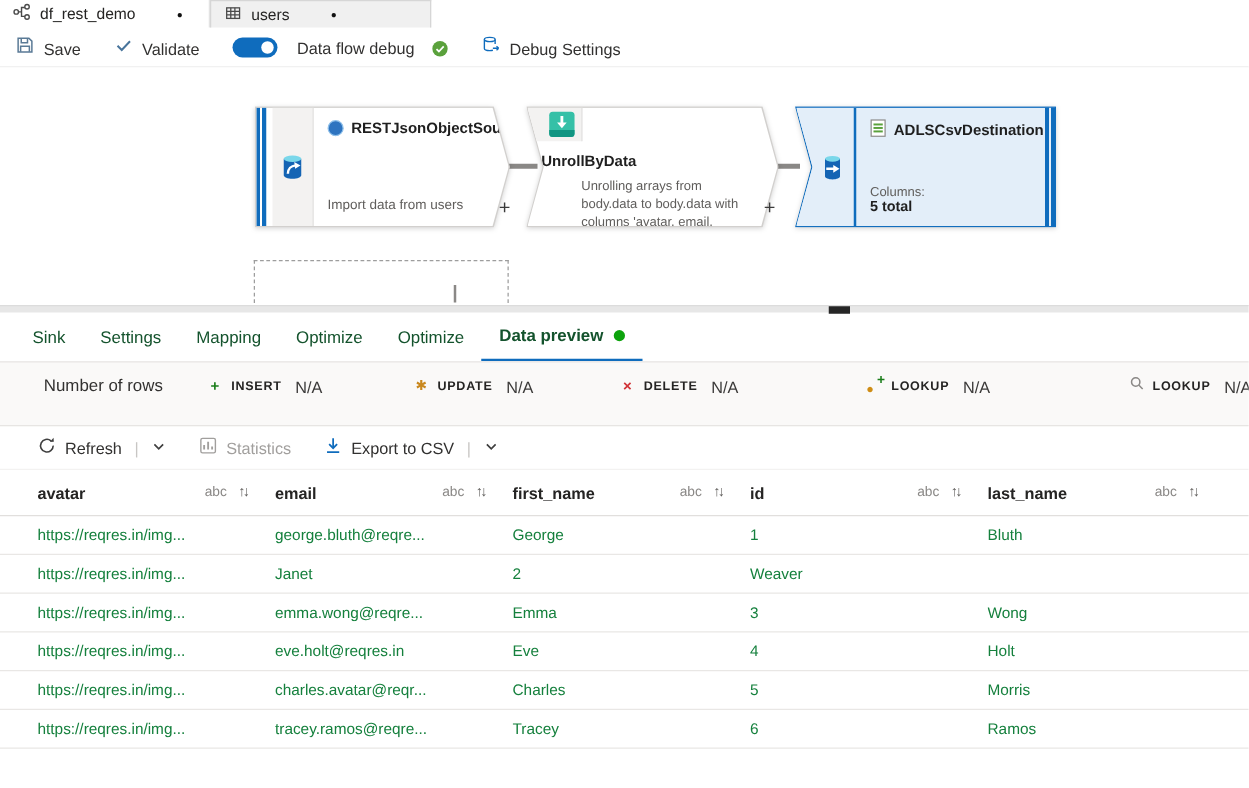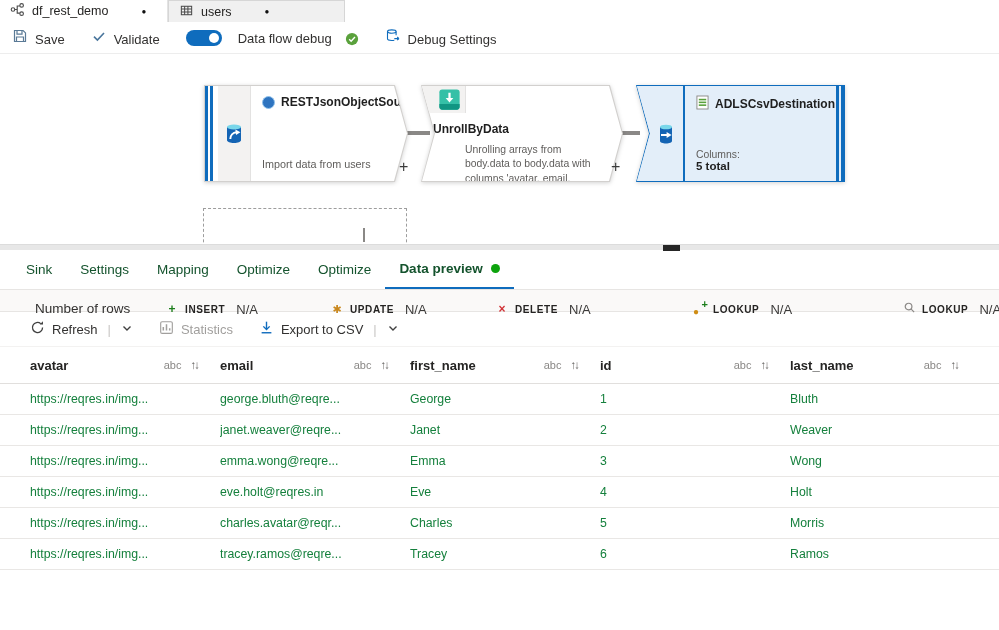--- a/index.html
+++ b/index.html
@@ -63,21 +63,21 @@
   .splitter { position:relative; height:6px; background:#e7e7e7; border-top:1px solid #dcdcdc; }
   .splitter .thumb { position:absolute; left:663px; top:0; width:17px; height:6px; background:#262626; }
 
   
   .ptabs { display:flex; align-items:stretch; height:39px; padding-left:12px; font-size:13.5px; background:#fff; }
   .ptab { display:flex; align-items:center; gap:8px; padding:0 14px; color:#14532d; cursor:default; }
   .ptab.active { font-weight:700; border-bottom:2px solid #0f6cbd; }
   .gdot { width:9px; height:9px; border-radius:50%; background:#0da30d; }
 
   
-  .statsbar { position:relative; height:23px; background:#faf9f8; border-top:1px solid #e7e5e3; border-bottom:1px solid #e7e5e3; }
+  .statsbar { position:relative; height:52px; background:#faf9f8; border-top:1px solid #e7e5e3; border-bottom:1px solid #e7e5e3; }
   .rows-lbl { position:absolute; left:35px; top:0; line-height:38px; font-size:13.5px; }
   .sgroup { position:absolute; top:0; height:38px; display:flex; align-items:center; gap:6px; }
   .sg0{left:165px;} .sg1{left:330px;} .sg2{left:495px;} .sg3{left:693px;} .sg4{left:903px;}
   .s-ico { width:14px; text-align:center; font-size:12px; line-height:1; }
   .s-lbl { font-size:10px; font-weight:700; letter-spacing:.6px; color:#252423; }
   .s-val { font-size:13px; color:#3b3a39; margin-left:5px; }
   .ico-insert { color:#1b7e1b; font-weight:700; }
   .ico-update { color:#c9881e; font-size:11px; }
   .ico-delete { color:#d13438; font-weight:700; }
   .upsert-ico { position:relative; width:14px; height:14px; }
@@ -392,21 +392,20 @@
 
   <div class="grid-row">
     <span class="cell">https://reqres.in/img...</span>
     <span class="cell">george.bluth@reqre...</span>
     <span class="cell">George</span>
     <span class="cell">1</span>
     <span class="cell">Bluth</span>
   </div>
   <div class="grid-row">
     <span class="cell">https://reqres.in/img...</span>
-    <span class="cell">janet.weaver@reqre...</span>
     <span class="cell">Janet</span>
     <span class="cell">2</span>
     <span class="cell">Weaver</span>
   </div>
   <div class="grid-row">
     <span class="cell">https://reqres.in/img...</span>
     <span class="cell">emma.wong@reqre...</span>
     <span class="cell">Emma</span>
     <span class="cell">3</span>
     <span class="cell">Wong</span>

